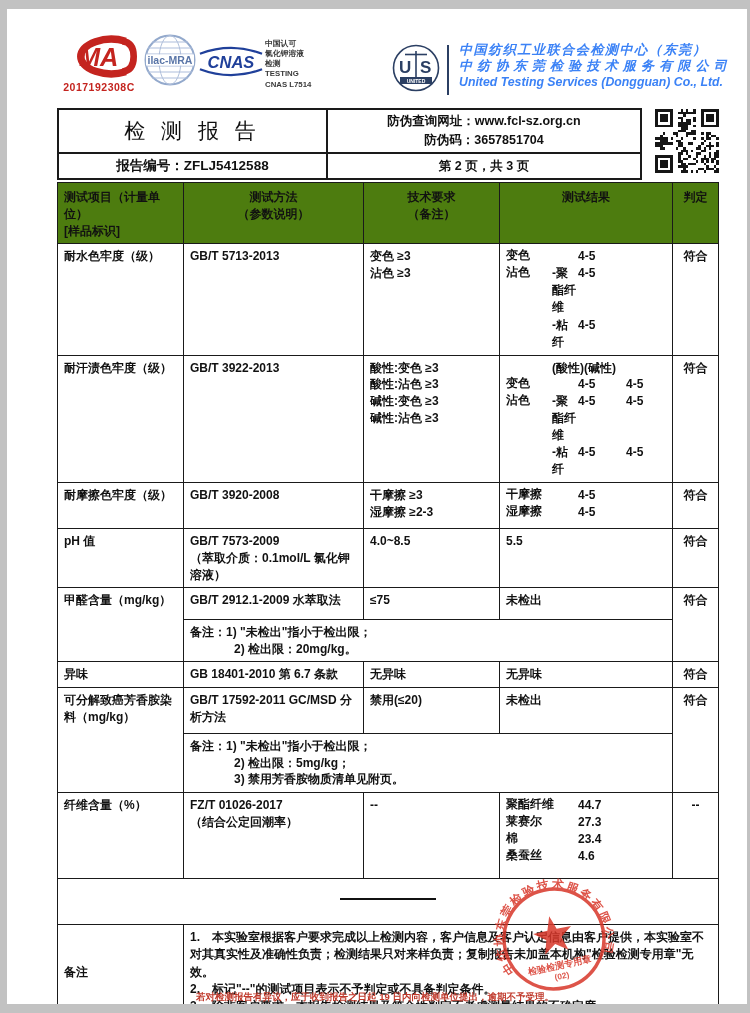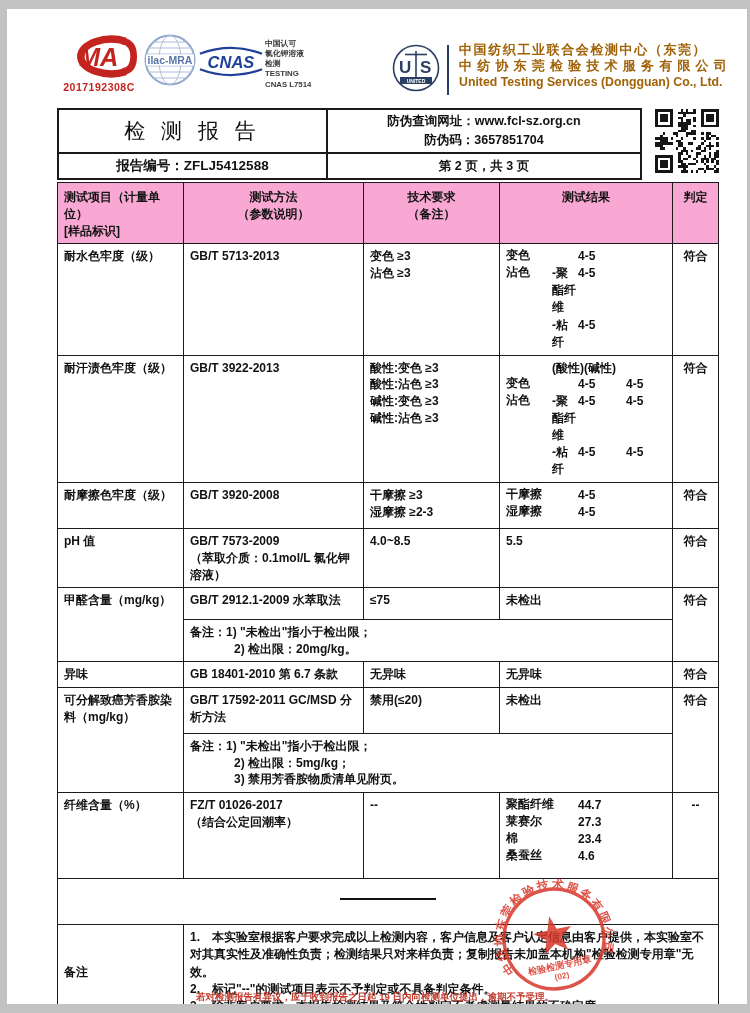--- a/index.html
+++ b/index.html
@@ -5,38 +5,38 @@
   * { margin:0; padding:0; box-sizing:border-box; }
   html,body { width:750px; height:1013px; }
   body { background:#c2c2c2; position:relative; font-family:"Liberation Sans","DejaVu Sans",sans-serif; color:#111; }
   .sheet { position:absolute; left:7px; top:9px; width:740px; height:995px; background:#ffffff; overflow:hidden; }
 
   
   .abs { position:absolute; }
   .cma-num { left:50px; top:72px; width:84px; text-align:center; color:#c4241f; font-weight:700; font-size:10.5px; letter-spacing:.5px; }
   .accred { left:258px; top:30px; width:70px; font-size:7.8px; font-weight:700; color:#3a3a3a; line-height:1.3; }
   .v-divider { left:440px; top:36px; width:2px; height:50px; background:#2b3f63; }
-  .company { left:452px; top:33px; width:282px; color:#a16207; }
+  .company { left:452px; top:33px; width:282px; color:#3b82f6;font-style:italic; }
   .company .cn1 { font-size:13px; font-weight:700; letter-spacing:1.6px; line-height:1.25; white-space:nowrap; }
   .company .cn2 { font-size:13px; font-weight:700; letter-spacing:5.2px; line-height:1.25; white-space:nowrap; }
   .company .en  { font-size:12.3px; font-weight:700; line-height:1.3; white-space:nowrap; }
 
   
   .rh-table { position:absolute; left:50px; top:99px; width:583px; border-collapse:collapse; table-layout:fixed; }
   .rh-table td { border:2px solid #1a1a1a; text-align:center; vertical-align:middle; }
   .rh-title { font-size:21px; font-weight:400; letter-spacing:5px; }
   .rh-anti { font-size:12.5px; font-weight:700; line-height:1.5; }
   .rh-no { font-size:13.5px; font-weight:700; }
   .rh-page { font-size:12.5px; font-weight:700; }
   .qr { position:absolute; left:647px; top:99px; width:66px; height:66px; }
 
   
   .main-table { position:absolute; left:50px; top:173px; width:661px; border-collapse:collapse; table-layout:fixed; font-size:12px; font-weight:700; }
   .main-table td { border:1.5px solid #1a1a1a; vertical-align:top; padding:4px 6px; line-height:1.4; }
-  .main-table td.hd { background:#f9a8d4; text-align:center; padding-top:6px; }
+  .main-table td.hd { background:#4d7c0f; text-align:center; padding-top:6px; }
   .main-table td.hd.left { text-align:left; }
   .item-cell { padding-left:5px; }
   .verdict { text-align:center; padding-top:7px; }
   .res { padding:3px 4px 3px 8px; }
   .res-head { text-align:center; padding-right:4px; line-height:1.35; }
   .res-line { display:flex; line-height:1.42; }
   .rl-l { flex:0 0 46px;font-family:Liberation Mono, monospace; }
   .rl-s { flex:1 1 auto; }
   .rl-a { flex:0 0 48px; }
   .rl-b { flex:0 0 40px; }

